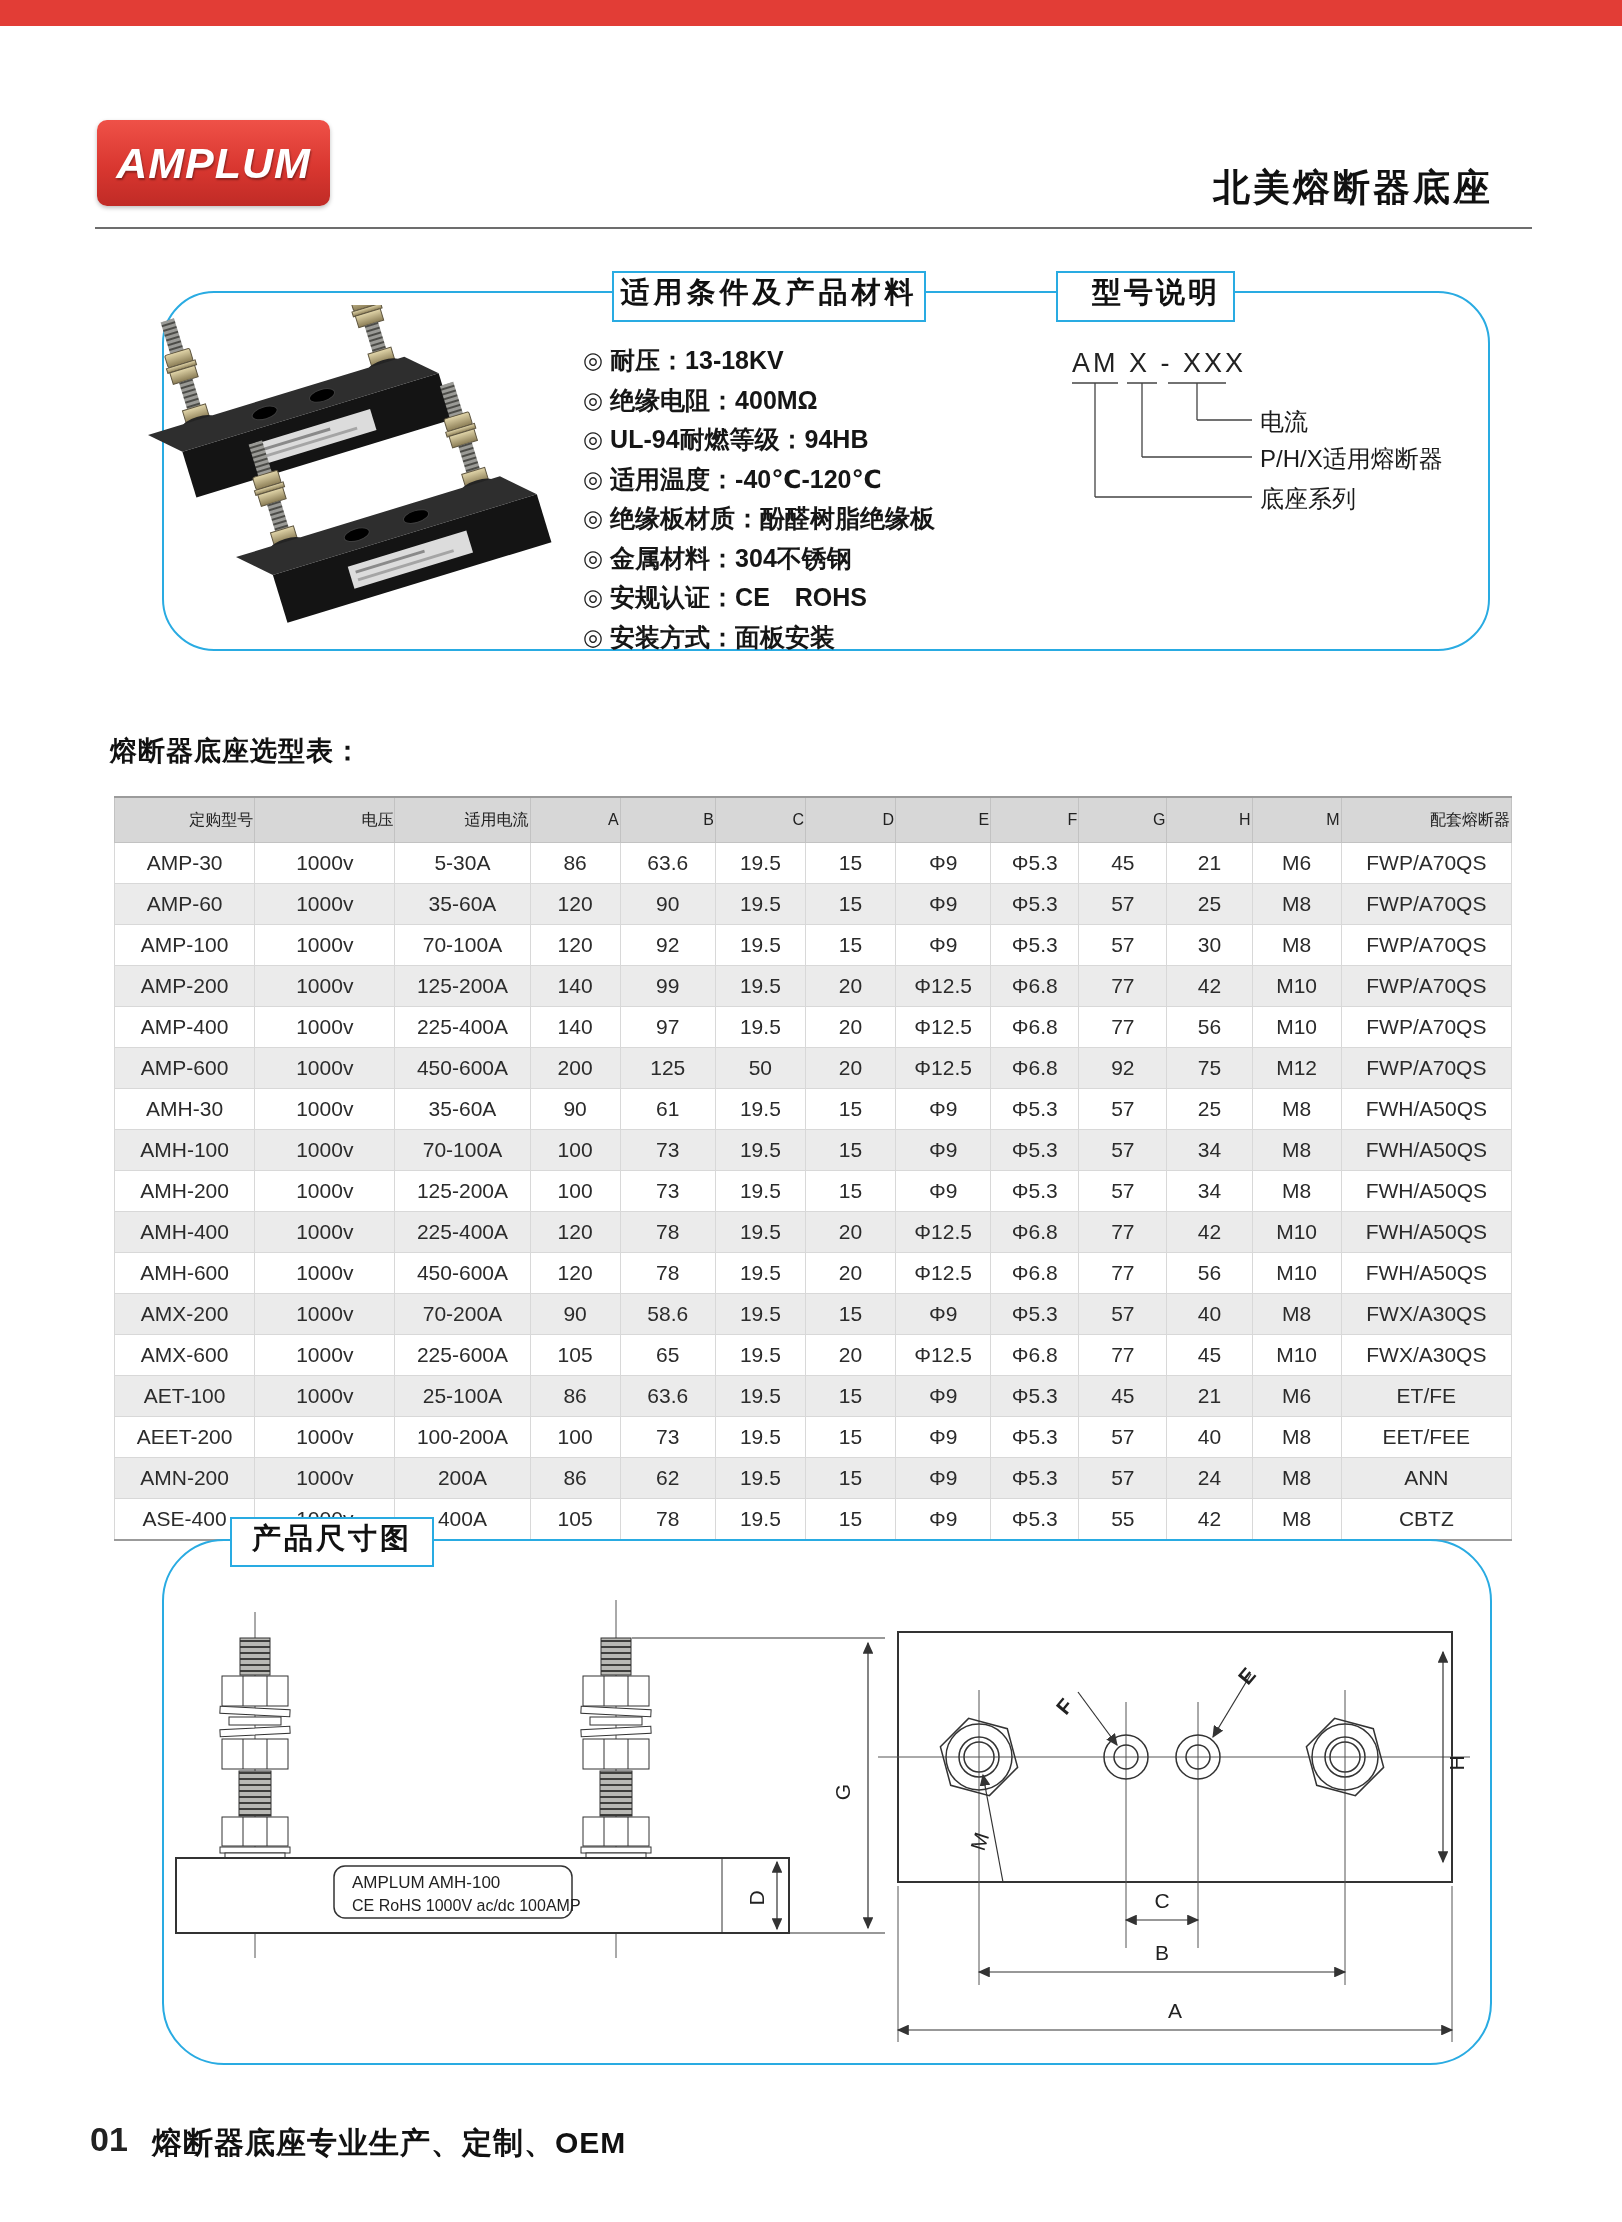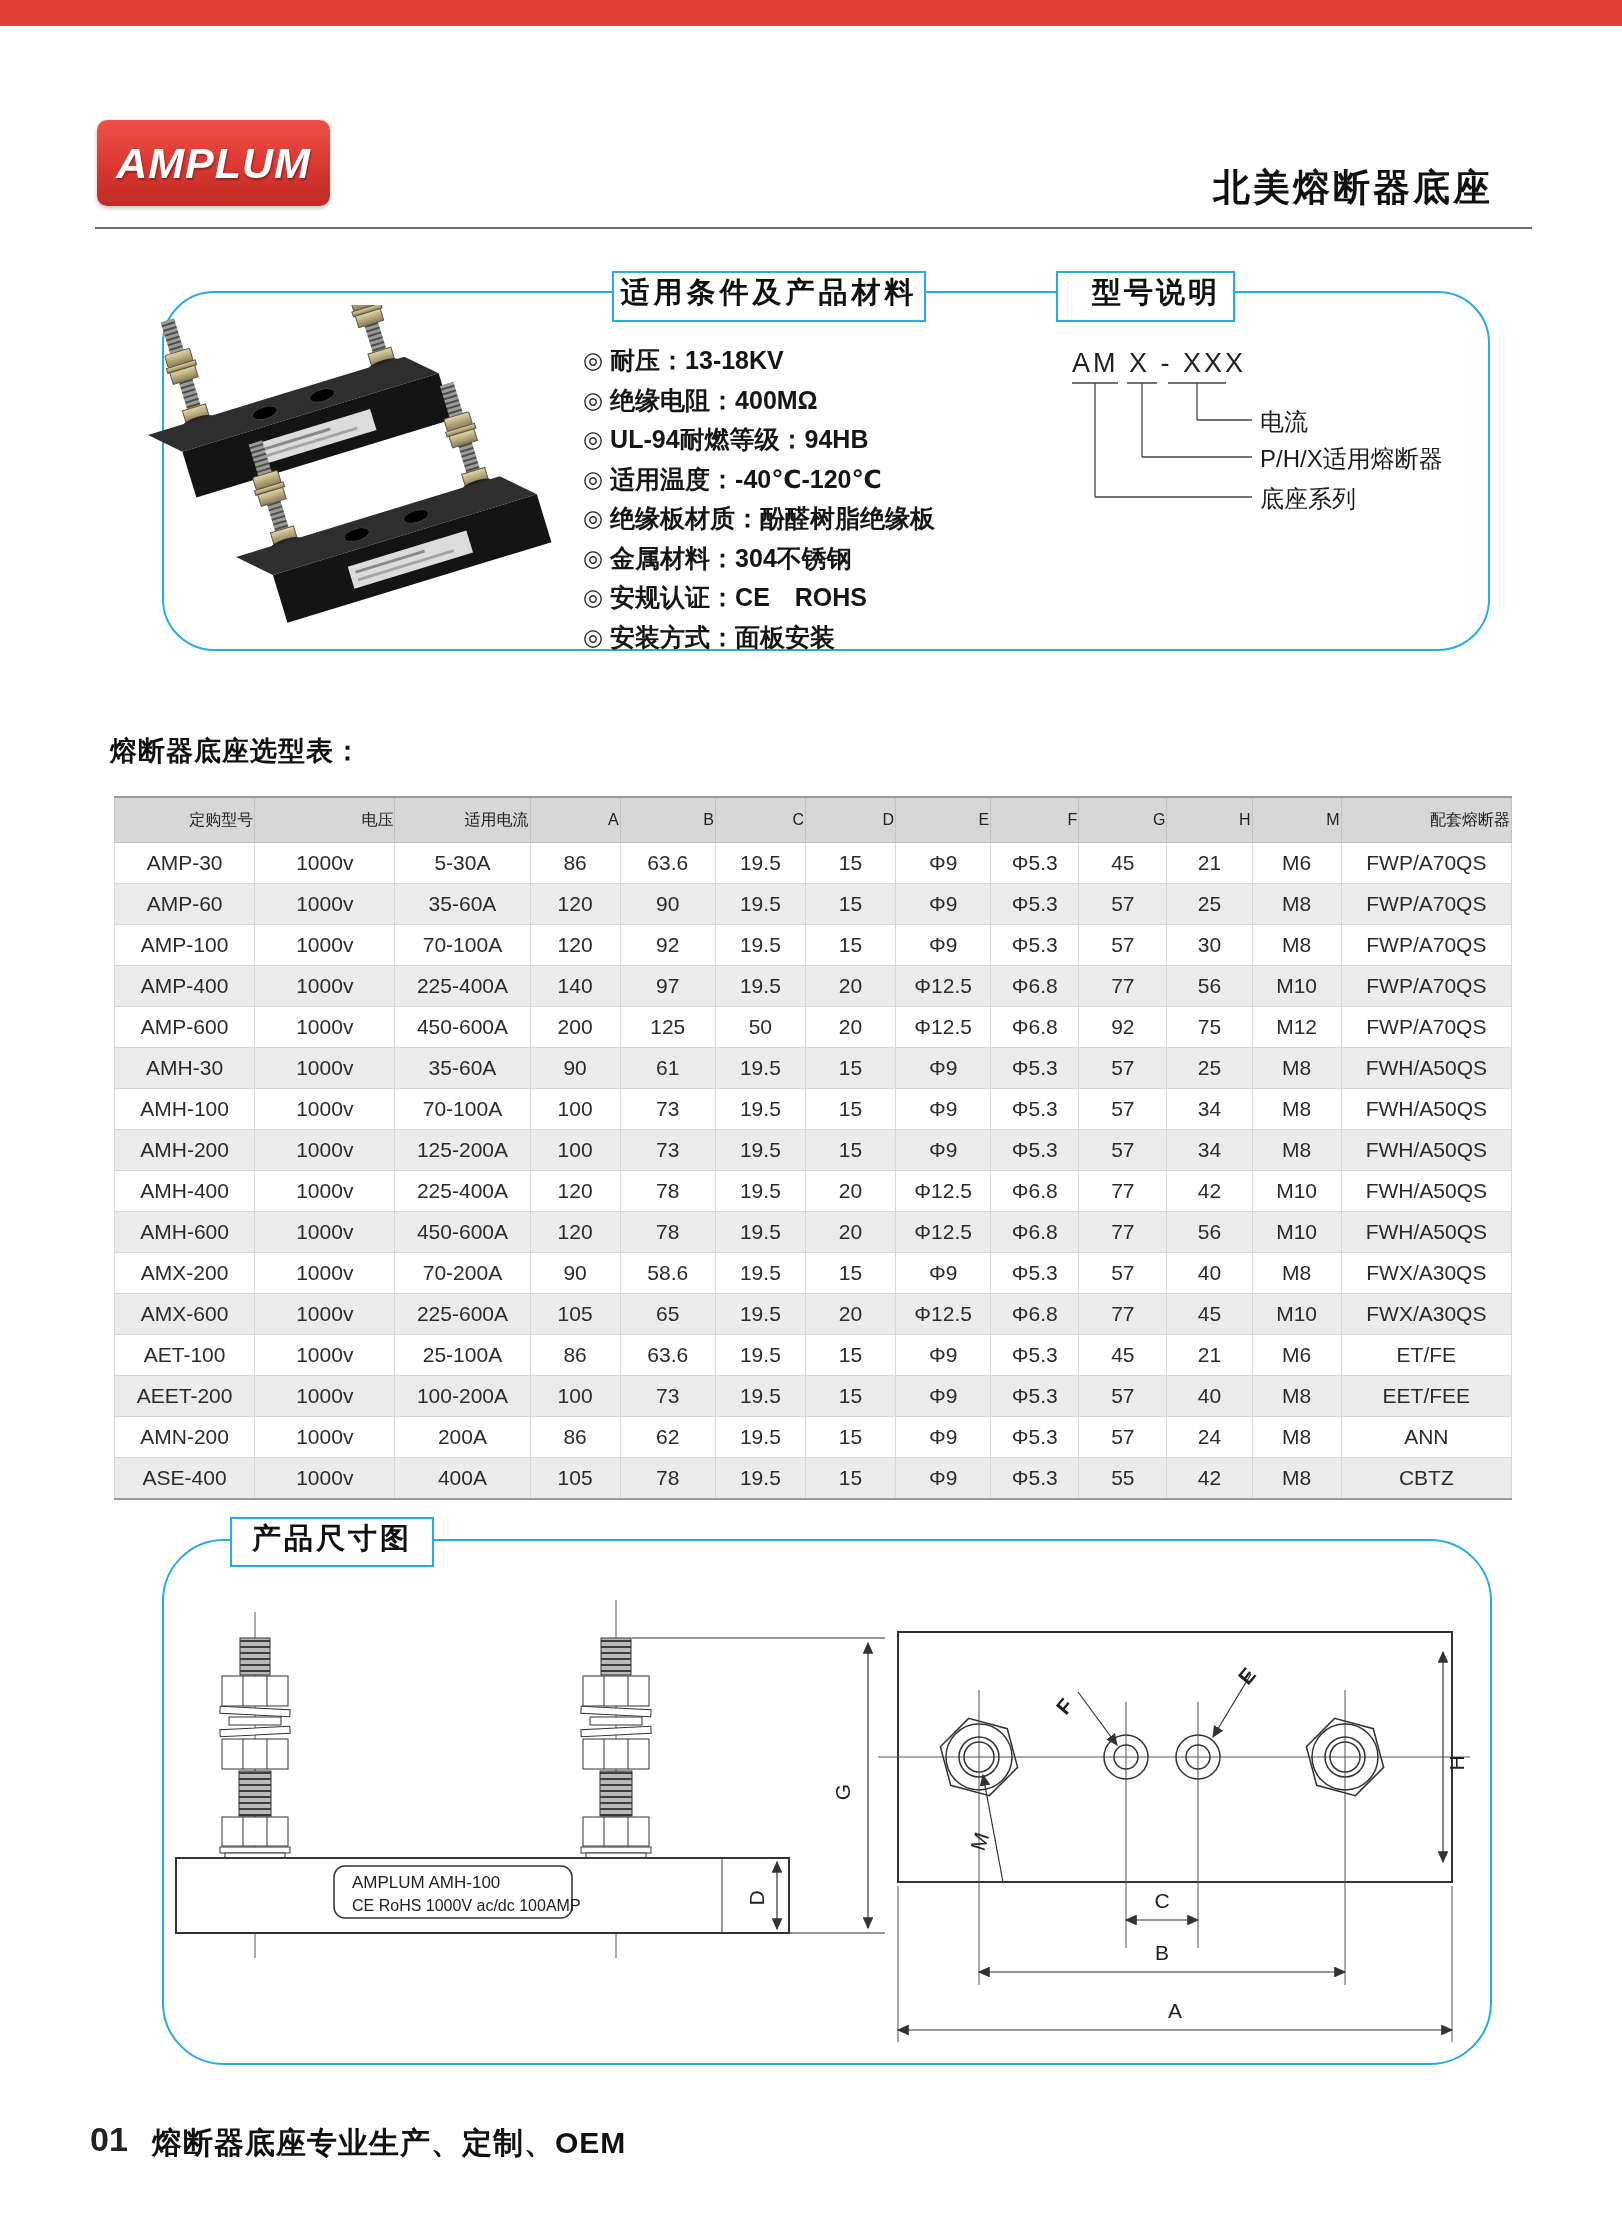--- a/index.html
+++ b/index.html
@@ -277,20 +277,35 @@
           <td>19.5</td>
           <td>15</td>
           <td>Φ9</td>
           <td>Φ5.3</td>
           <td>57</td>
           <td>30</td>
           <td>M8</td>
           <td>FWP/A70QS</td>
         </tr>
         <tr>
+          <td>AMP-200</td>
+          <td>1000v</td>
+          <td>125-200A</td>
+          <td>140</td>
+          <td>99</td>
+          <td>19.5</td>
+          <td>20</td>
+          <td>Φ12.5</td>
+          <td>Φ6.8</td>
+          <td>77</td>
+          <td>42</td>
+          <td>M10</td>
+          <td>FWP/A70QS</td>
+        </tr>
+        <tr>
           <td>AMP-400</td>
           <td>1000v</td>
           <td>225-400A</td>
           <td>140</td>
           <td>97</td>
           <td>19.5</td>
           <td>20</td>
           <td>Φ12.5</td>
           <td>Φ6.8</td>
           <td>77</td>

